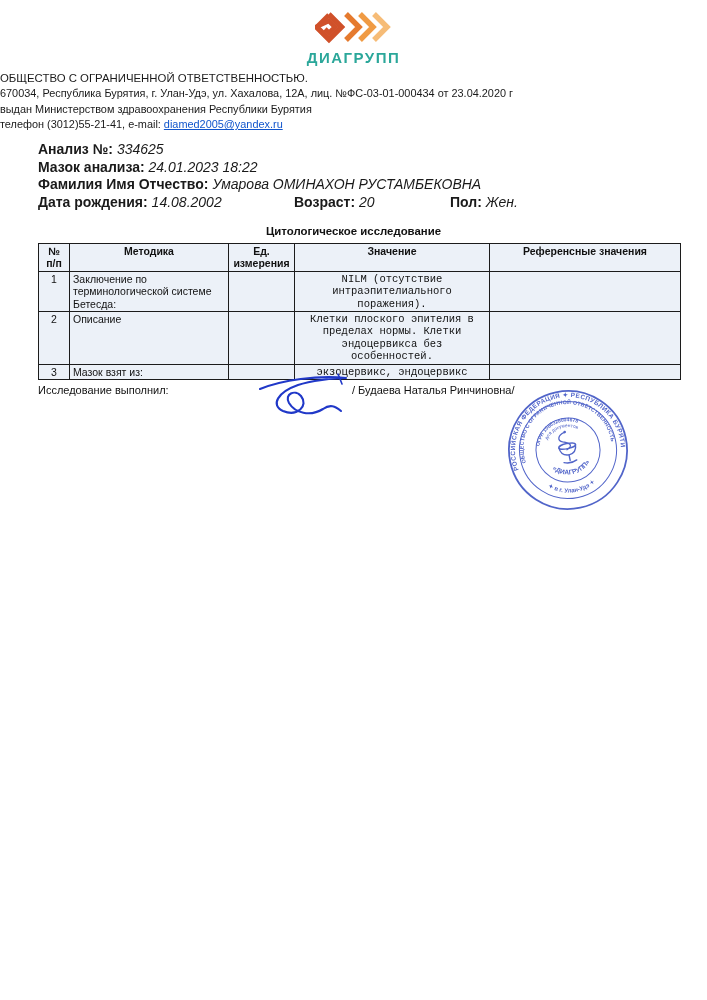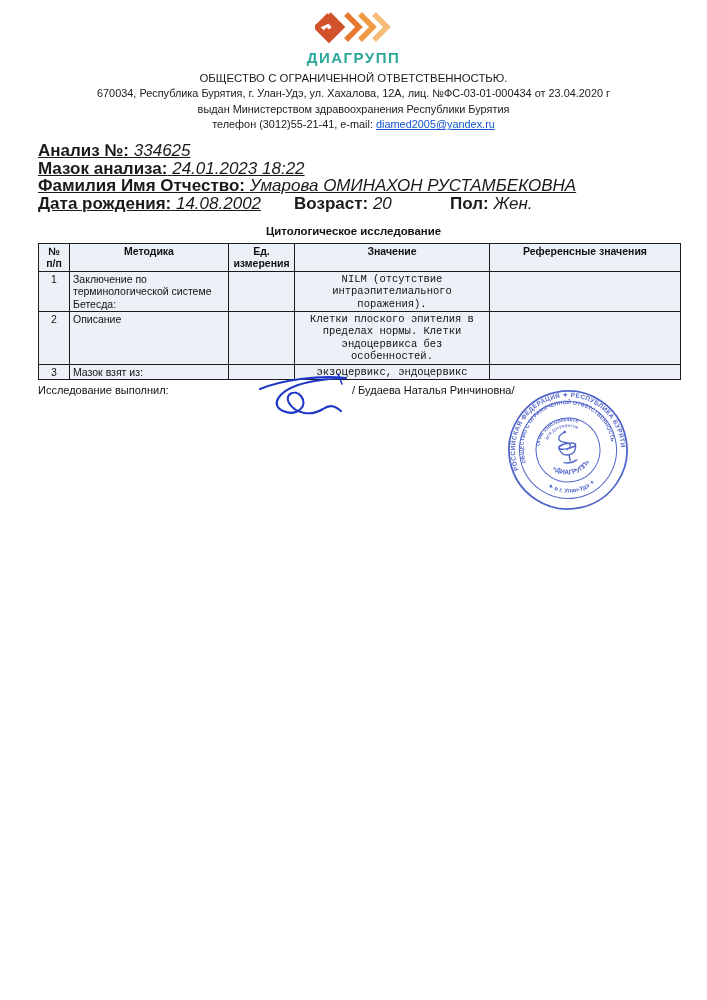--- a/index.html
+++ b/index.html
@@ -6,26 +6,26 @@
   html,body { margin:0; padding:0; background:#ffffff; }
   body { width:707px; height:1000px; font-family:"Liberation Sans", sans-serif; color:#111; }
   .page { position:relative; width:707px; height:1000px; background:#fff; overflow:hidden; }
 
   
   .logo { position:absolute; left:0; top:6px; width:707px; text-align:center; }
   .logo-icon-wrap { height:42px; }
   .logo-text { margin-top:1px; color:#2BA79A; font-weight:bold; font-size:15px; letter-spacing:1.5px; }
 
   
-  .header { position:absolute; left:0; top:71px; width:707px; text-align:center; font-size:10.9px; line-height:15.4px; color:#1a1a1a; }
+  .header { position:absolute; left:0; top:71px; width:707px; font-size:10.9px; line-height:15.4px; color:#1a1a1a; }
   .header .l1 { font-size:11.4px; }
   a.email { color:#1155CC; text-decoration:underline; }
 
   
-  .info { position:absolute; left:38px; top:141px; width:645px; font-size:17px; color:#1a1a1a;text-decoration:underline; }
+  .info { position:absolute; left:38px; top:141px; width:645px; font-size:14px; color:#1a1a1a; }
   .info-line { height:17.6px; position:relative; white-space:nowrap; }
   .lbl { font-weight:bold; }
   .val { font-style:italic; }
   .pos-age { position:absolute; left:256px; top:0; }
   .pos-sex { position:absolute; left:412px; top:0; }
 
   .section-title { position:absolute; left:0; top:225px; width:707px; text-align:center; font-weight:bold; font-size:11.4px; }
 
   
   table.results { position:absolute; left:38px; top:243px; width:642px; border-collapse:collapse; table-layout:fixed; font-size:10.5px; }

